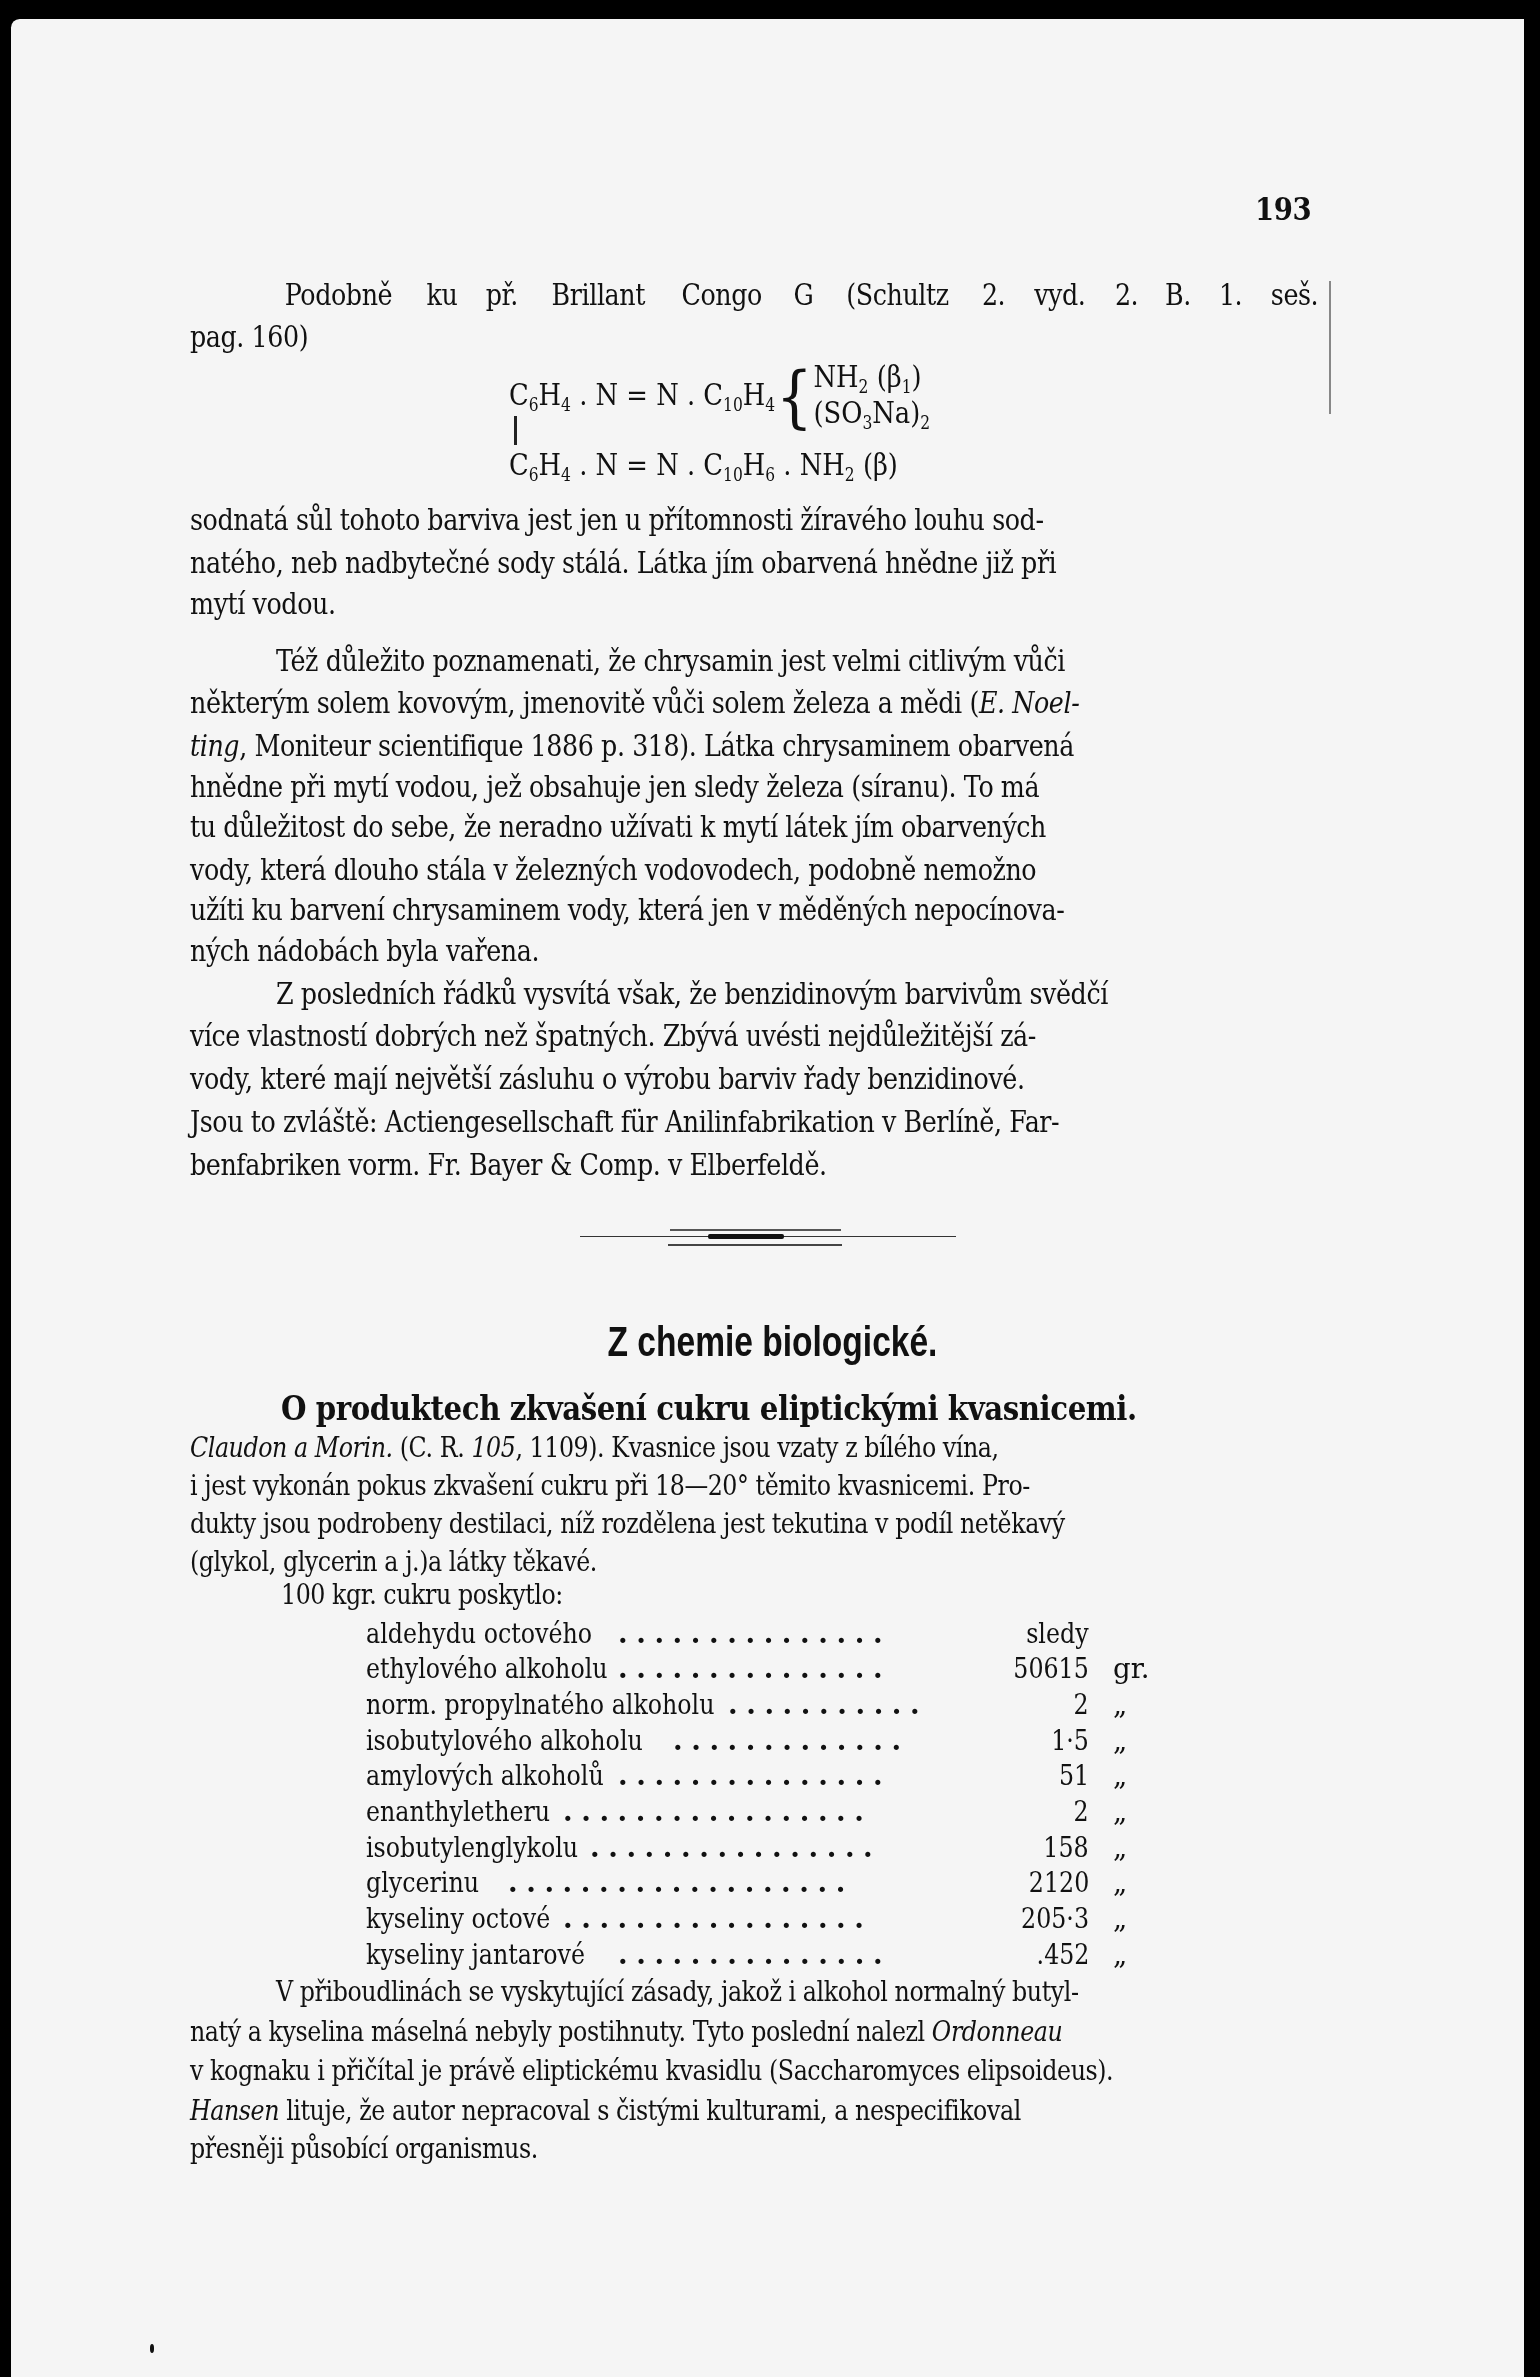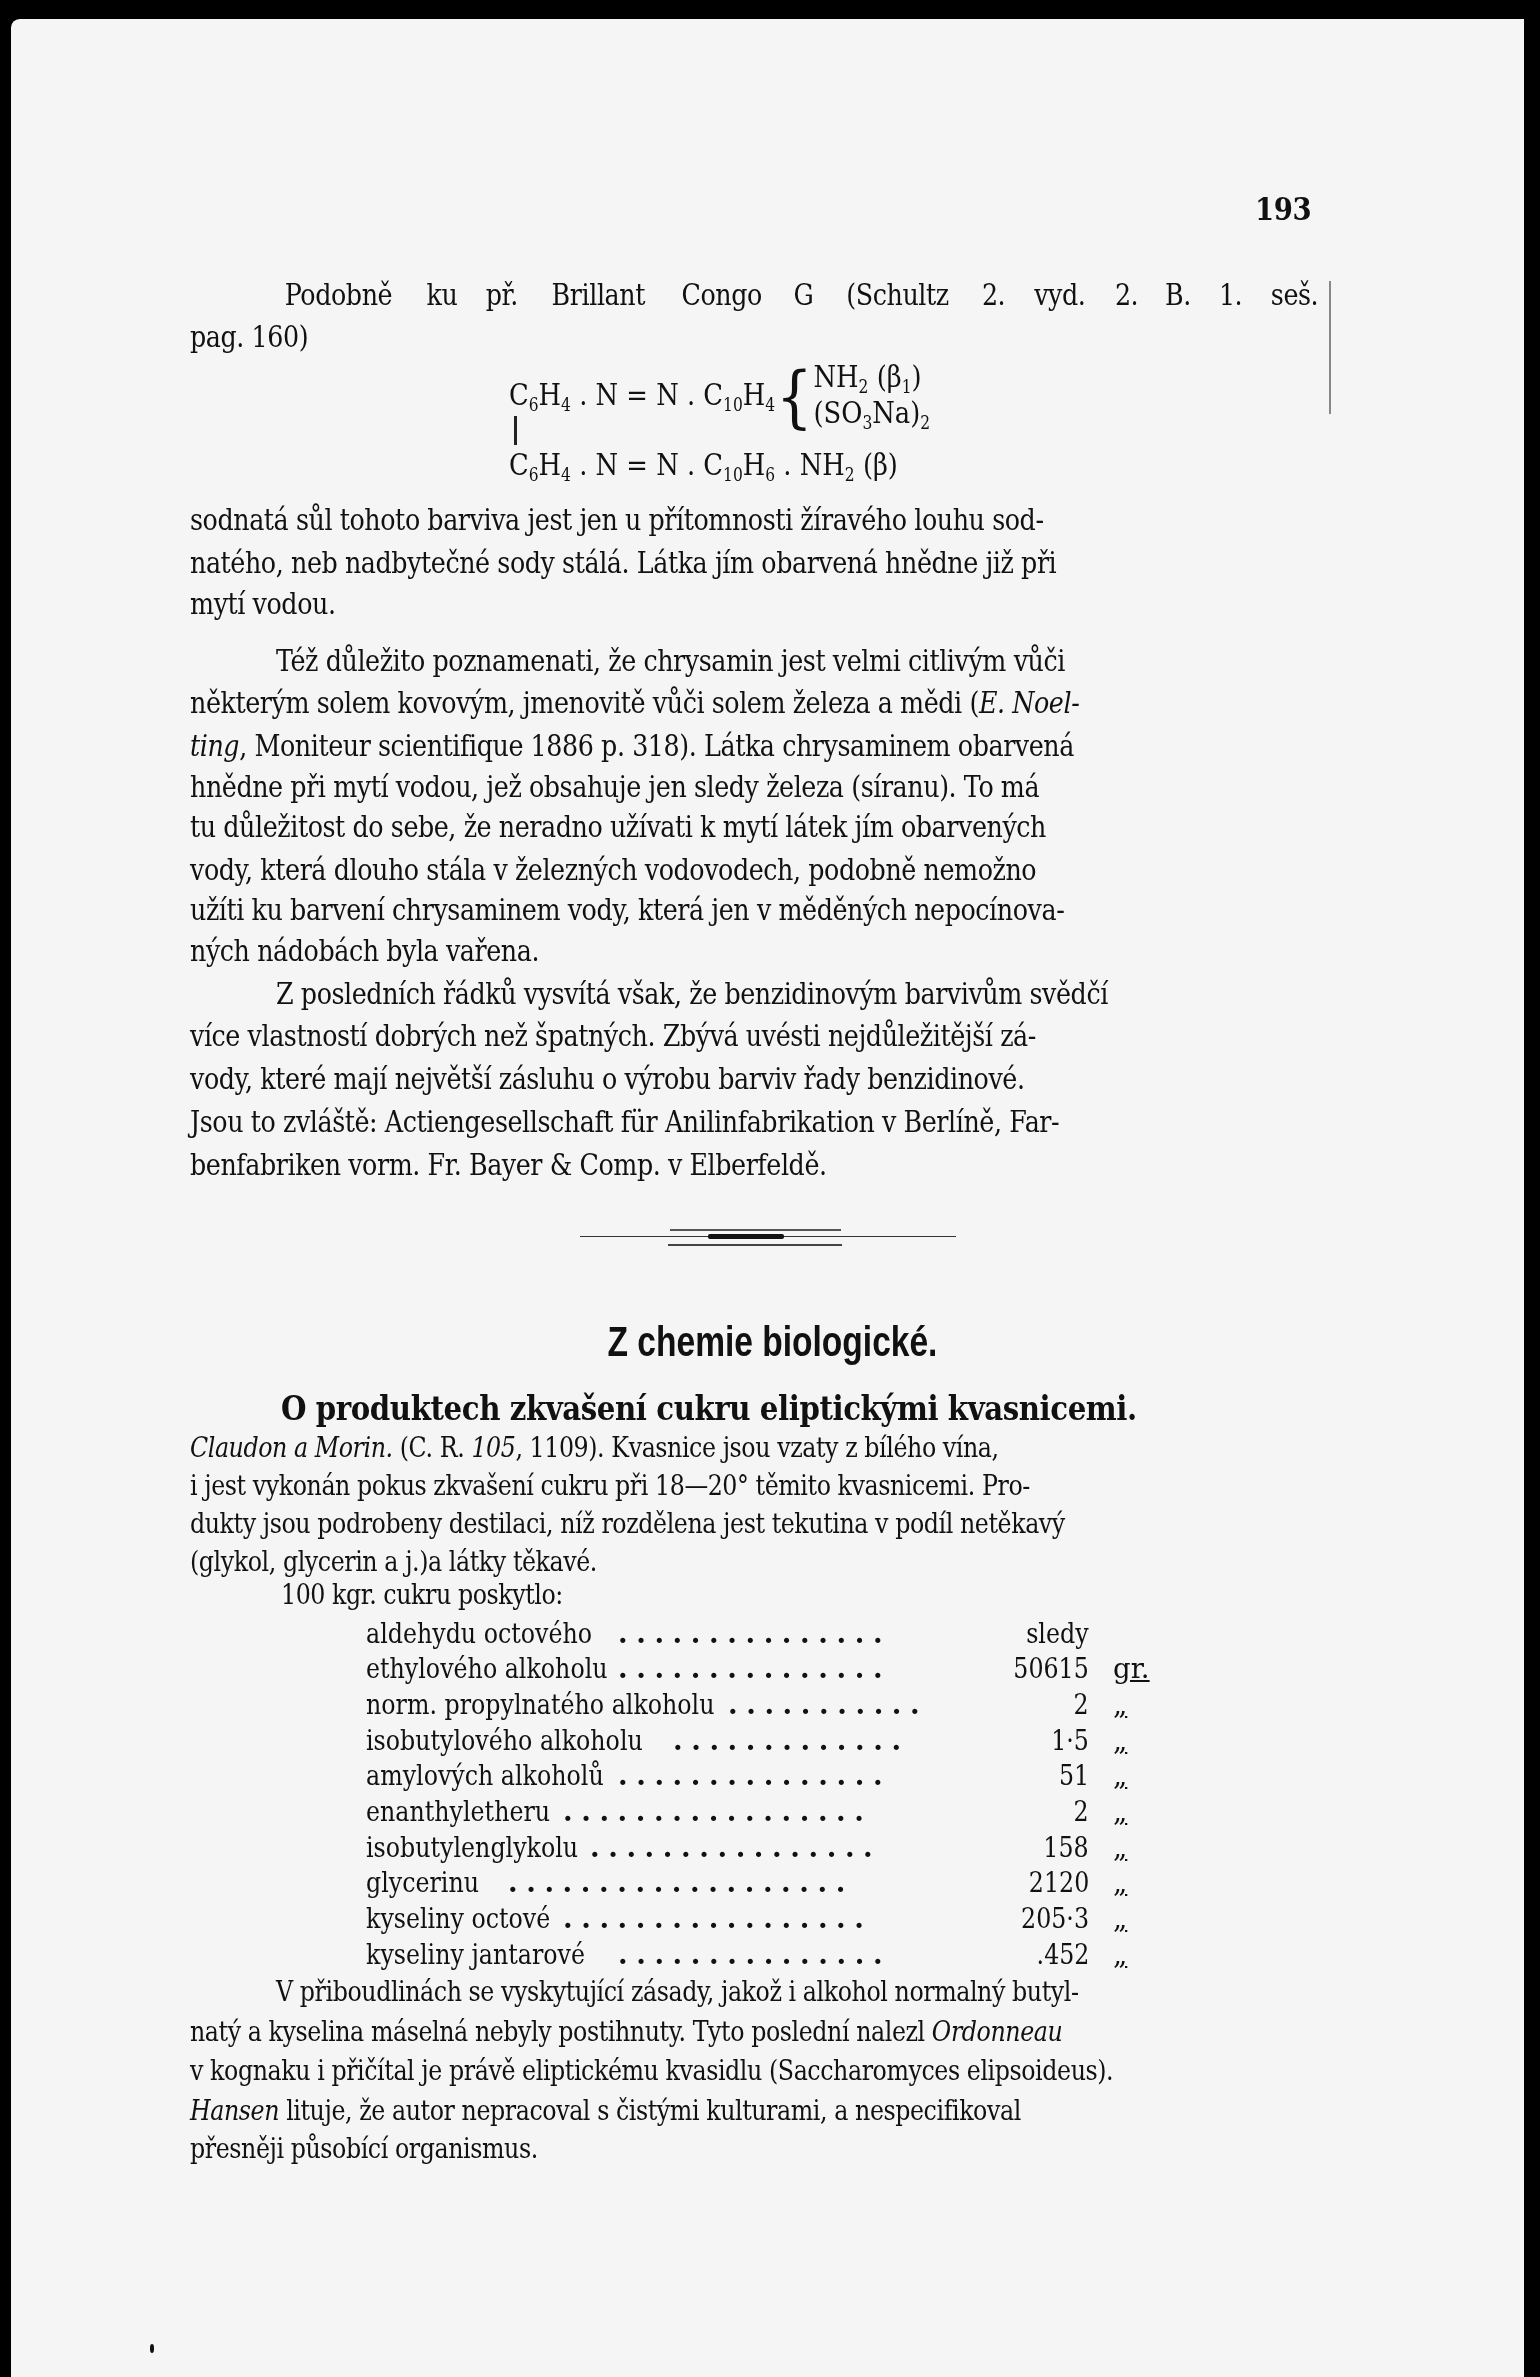--- a/index.html
+++ b/index.html
@@ -23,21 +23,21 @@
   .stack { display:inline-block; vertical-align: middle; line-height: 1.05; }
   .vbar { position:absolute; width:2.9px; background:#222; }
   .section-title { font-family: "Liberation Sans", sans-serif; font-weight: bold; font-size: 43px; position:absolute; transform: scaleX(0.78); transform-origin: 50% 50%; color:#111; white-space:nowrap; }
   .article-title { font-weight: bold; font-size: 34px; }
   .small { font-size: 27.6px; }
   .rule { position:absolute; height:2.4px; background:#333; }
   .row { position:absolute; left: 366px; width: 818px; font-family: "DejaVu Serif", serif; font-size: 27.6px; color:#111; white-space:nowrap; }
   .row .lbl { position:absolute; left:0; transform: scaleX(0.86); transform-origin:0 50%; }
   .row .dots { position:absolute; letter-spacing: 8.6px; font-weight:bold; }
   .row .val { position:absolute; right: 95px; text-align:right; transform: scaleX(0.86); transform-origin:100% 50%; }
-  .row .unit { position:absolute; left: 747px; text-decoration: underline; }
+  .row .unit { position:absolute; left: 747px; }
   .edge-line { position:absolute; left: 1329px; top: 281px; width: 2.4px; height: 133px; background:#888; }
   .speck { position:absolute; background:#111; border-radius:50%; }
 </style>
 </head>
 <body>
 
 <div class="scan-top"></div>
 <div class="page"></div>
 
 <div class="edge-line"></div>

